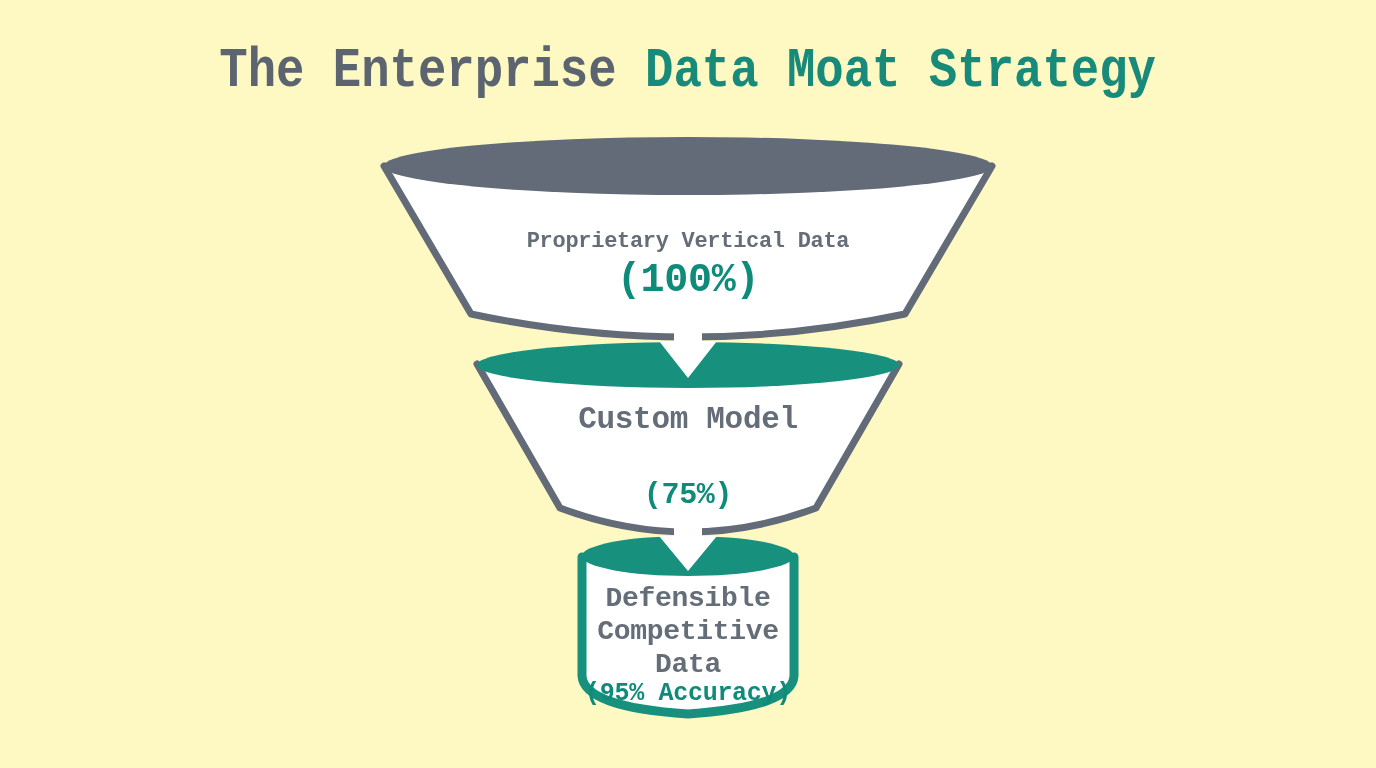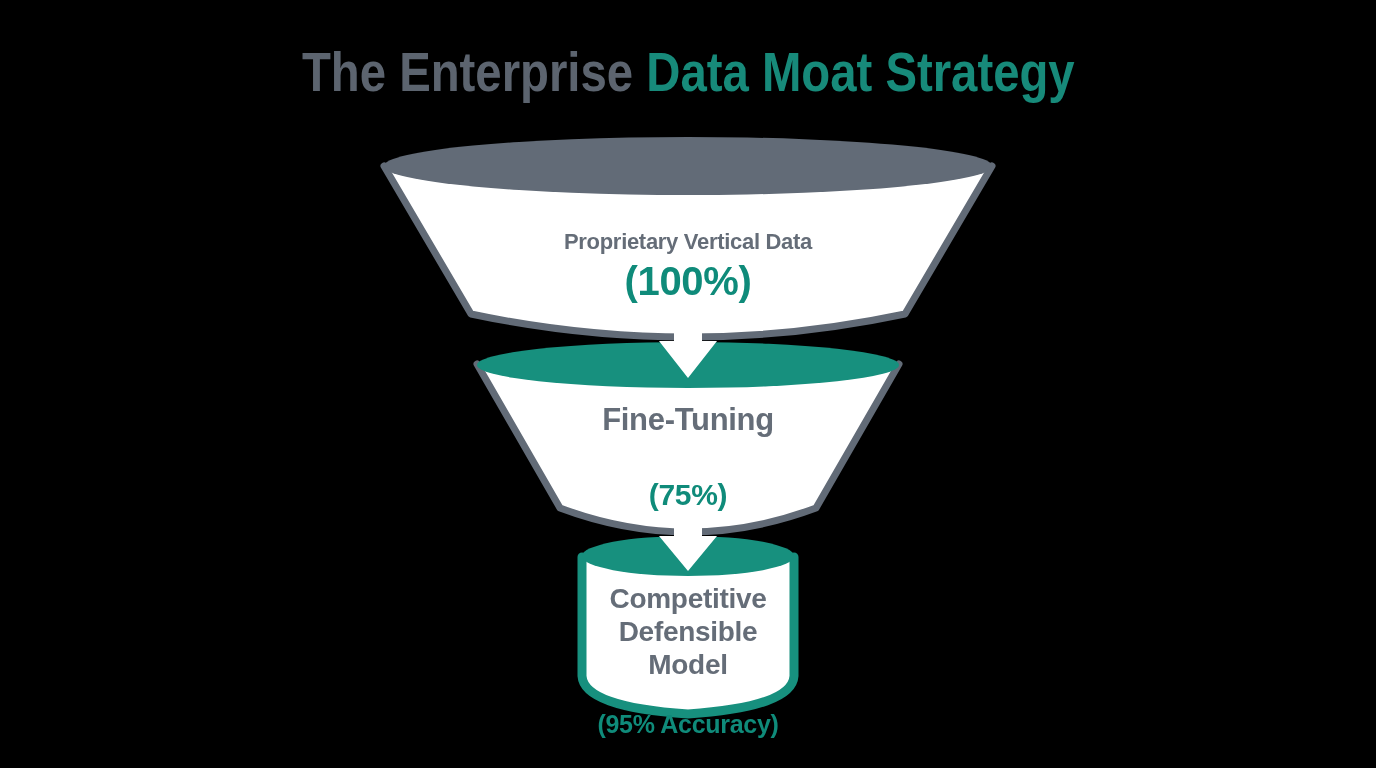--- a/index.html
+++ b/index.html
@@ -1,22 +1,22 @@
 <!DOCTYPE html>
 <html><head>
 <meta charset="utf-8">
 <style>
   html, body { margin: 0; padding: 0; background: #ffffff; }
   .canvas {
     position: relative;
     width: 1376px;
     height: 768px;
-    background: #000000;
+    background: #fef9c3;
     overflow: hidden;
-    font-family: Liberation Sans, sans-serif;
+    font-family: Liberation Mono, monospace;
   }
   .title {
     position: absolute;
     top: 42px;
     left: 0;
     width: 1376px;
     margin: 0;
     text-align: center;
     font-size: 55px;
     font-weight: 700;
@@ -39,21 +39,21 @@
     text-align: center;
     font-weight: 700;
     color: #656d78;
     letter-spacing: -0.3px;
   }
   .s1-label { top: 223px; left: 438px; width: 500px; font-size: 22px; line-height: 38px; }
   .s1-value { top: 263px; left: 438px; width: 500px; font-size: 40px; line-height: 36px; color: #0f8b7a; }
   .s2-label { top: 401px; left: 488px; width: 400px; font-size: 31px; line-height: 38px; }
   .s2-value { top: 477px; left: 488px; width: 400px; font-size: 30px; line-height: 36px; color: #0f8b7a; text-align: center; }
   .s3-label { top: 582px; left: 538px; width: 300px; font-size: 28px; line-height: 33px; }
-  .s3-value { top: 709px; left: 538px; width: 300px; font-size: 25px; line-height: 30px; color: #0f8b7a; }
+  .s3-value { top: 679px; left: 538px; width: 300px; font-size: 25px; line-height: 30px; color: #0f8b7a; }
 </style>
 </head>
 <body>
 
 <div class="canvas">
 
   <h1 class="title"><span class="title-inner"><span class="t-gray">The Enterprise </span><span class="t-teal">Data Moat Strategy</span></span></h1>
 
   <svg class="funnel" width="1376" height="768" viewBox="0 0 1376 768">
 
@@ -70,24 +70,24 @@
 
     <path d="M 674,514 L 702,514 L 702,536 L 717,536 L 688,571 L 659,536 L 674,536 Z" fill="#ffffff"></path>
   </svg>
 
   <div class="txt s1-label">
     <div>Proprietary Vertical Data</div>
   </div>
   <div class="txt s1-value">(100%)</div>
 
   <div class="txt s2-label">
-    <div>Fine-Tuning</div>
+    <div>Custom Model</div>
   </div>
   <div class="txt s2-value">(75%)</div>
 
   <div class="txt s3-label">
+    <div>Defensible</div>
     <div>Competitive</div>
-    <div>Defensible</div>
-    <div>Model</div>
+    <div>Data</div>
   </div>
   <div class="txt s3-value">(95% Accuracy)</div>
 
 </div>
 
 </body></html>

